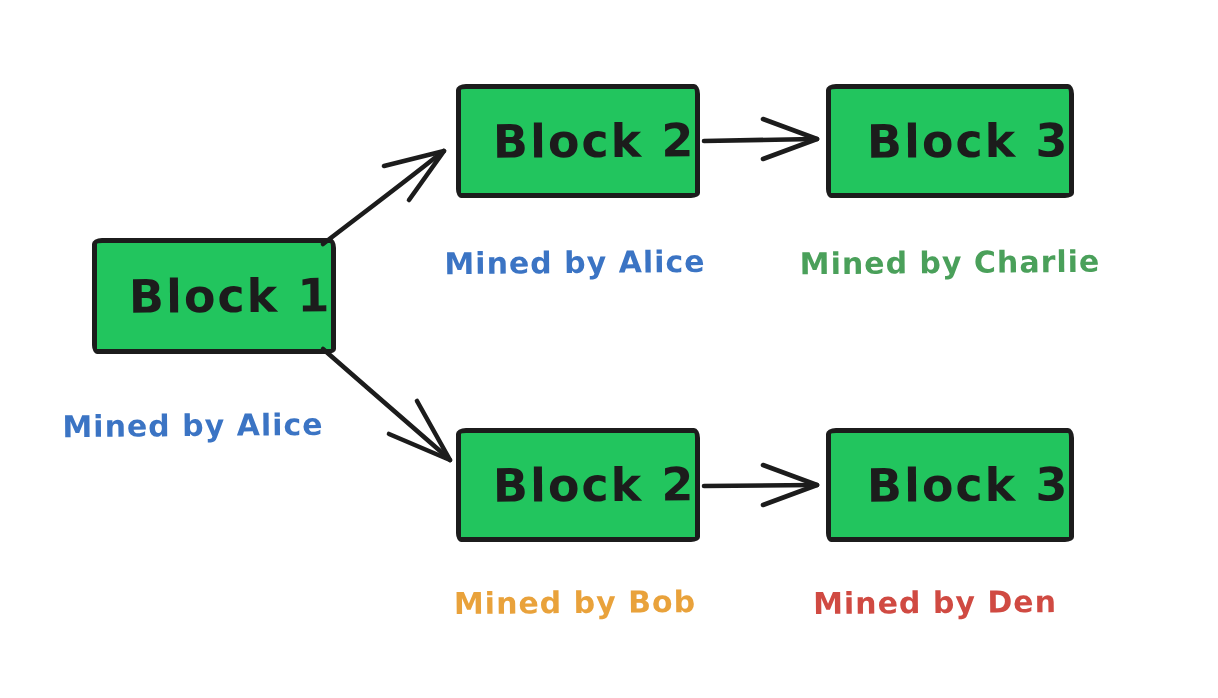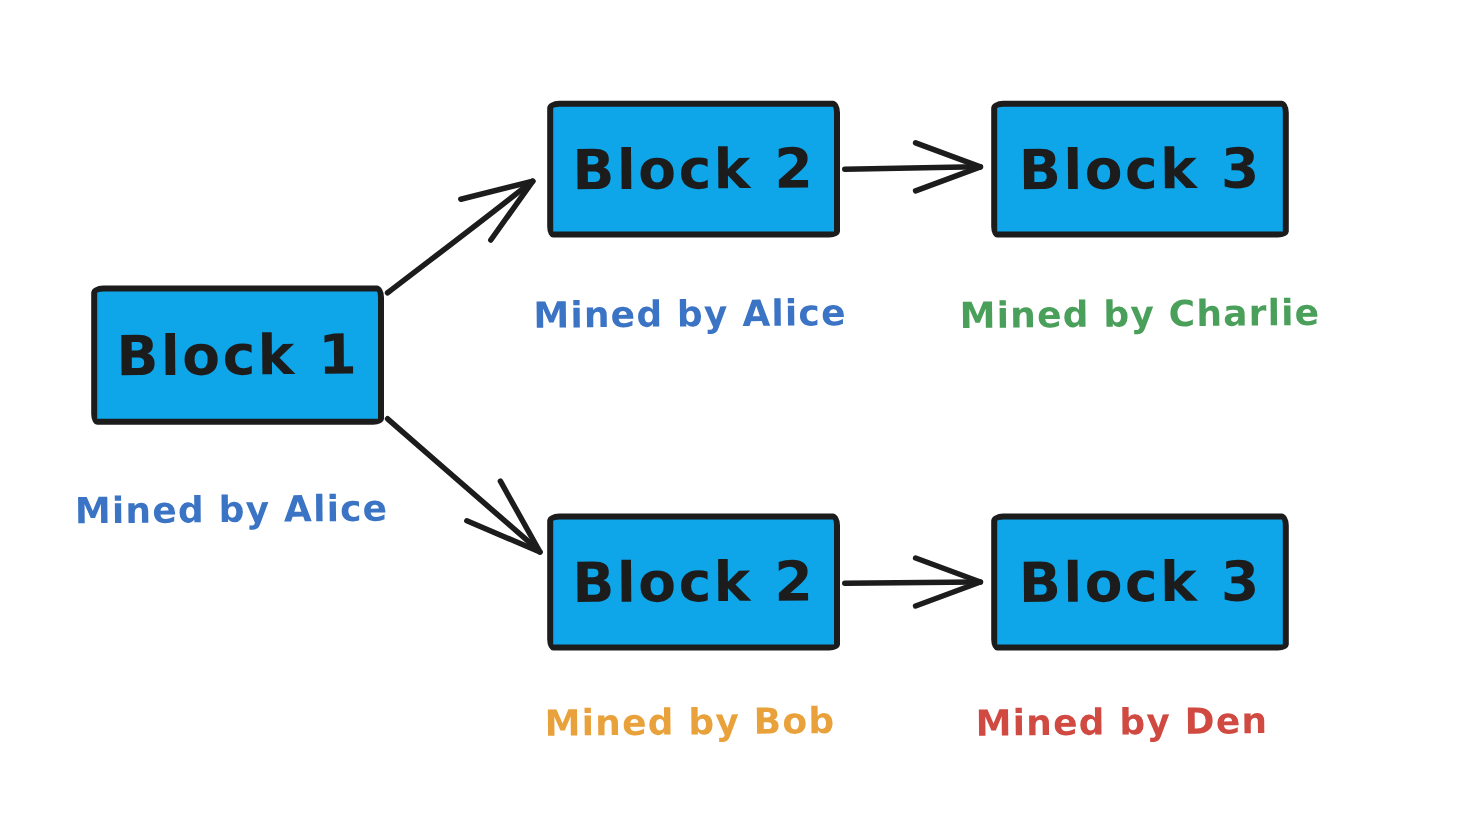--- a/index.html
+++ b/index.html
@@ -12,36 +12,36 @@
     position: relative;
     width: 1218px;
     height: 698px;
     background: #ffffff;
     overflow: hidden;
   }
   
   .block {
     position: absolute;
     box-sizing: border-box;
-    background: #0ea5e9;
+    background: #22c55e;
     border: 5px solid #1c1c1c;
     border-radius: 10px 6px 9px 5px / 6px 10px 5px 9px;
     display: flex;
     align-items: center;
-    justify-content: center;
+    justify-content: flex-end;
   }
   .block-label {
     font-size: 46px;
     font-weight: bold;
     letter-spacing: 2px;
     color: #1c1c1c;
     white-space: nowrap;
     transform: rotate(-0.4deg);
   }
-  .block1      { left: 76px;  top: 238px; width: 244px; height: 116px; }
+  .block1      { left: 92px;  top: 238px; width: 244px; height: 116px; }
   .block2-top  { left: 456px; top: 84px;  width: 244px; height: 114px; }
   .block3-top  { left: 826px; top: 84px;  width: 248px; height: 114px; }
   .block2-bot  { left: 456px; top: 428px; width: 244px; height: 114px; }
   .block3-bot  { left: 826px; top: 428px; width: 248px; height: 114px; }
 
   .miner-label {
     position: absolute;
     font-size: 30px;
     font-weight: bold;
     letter-spacing: 1px;

